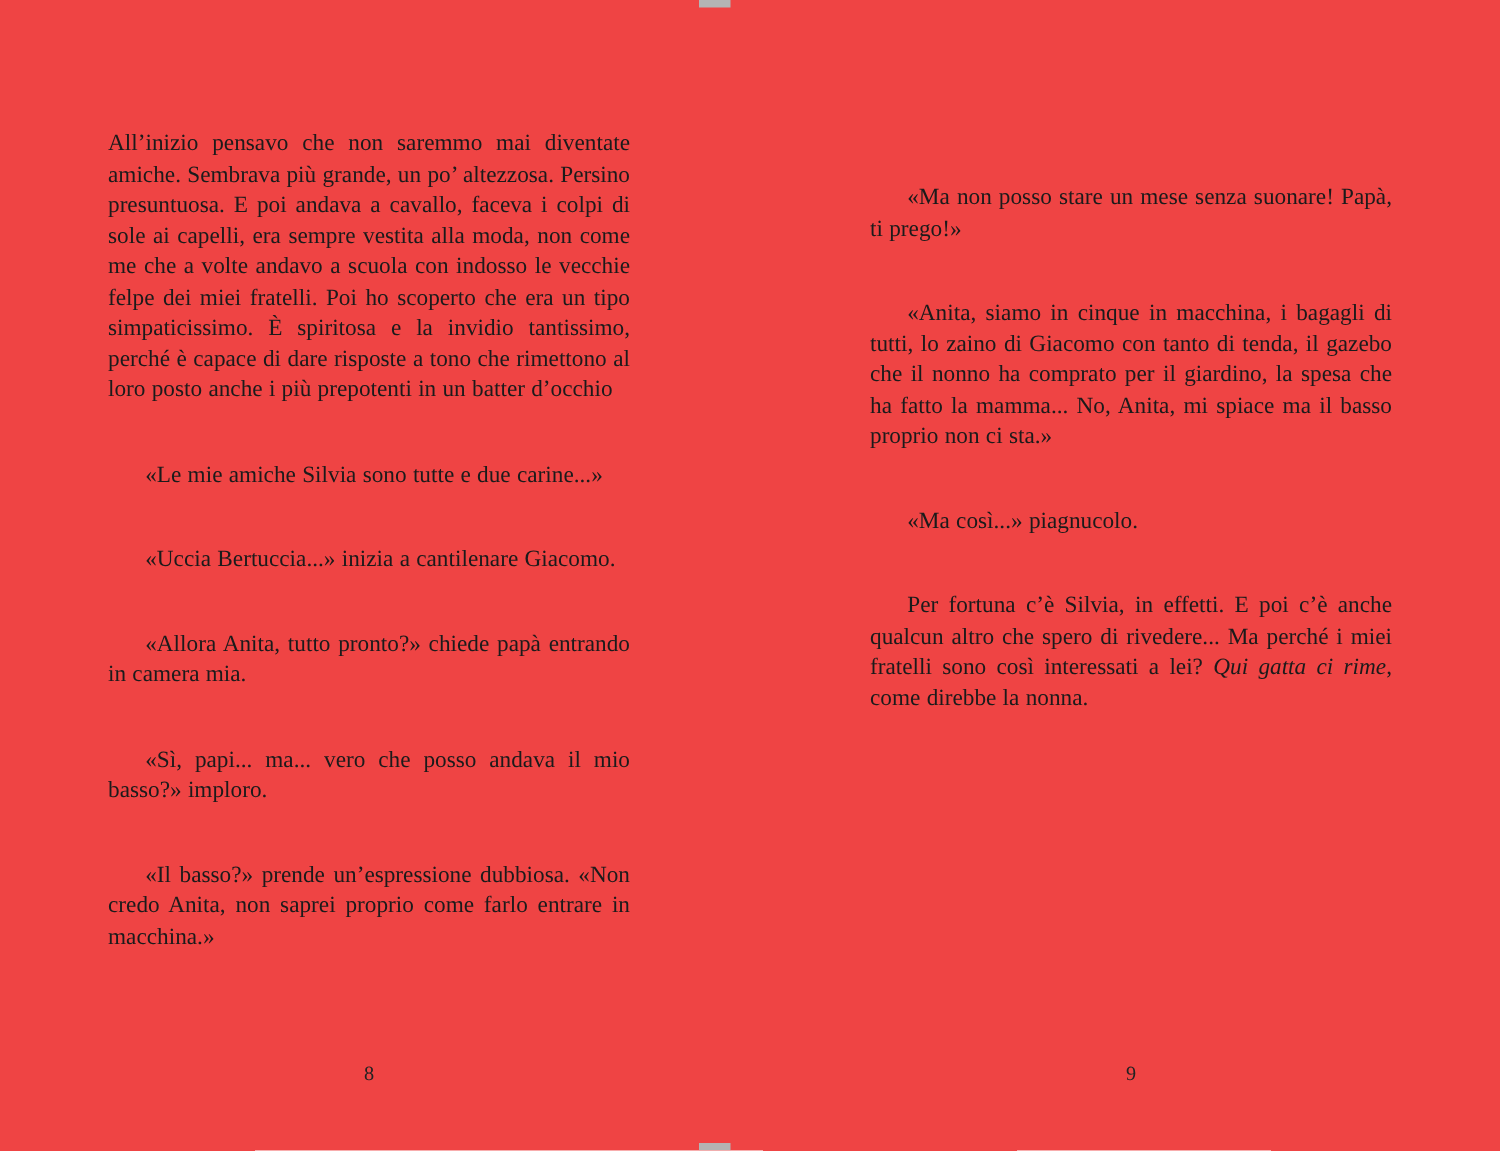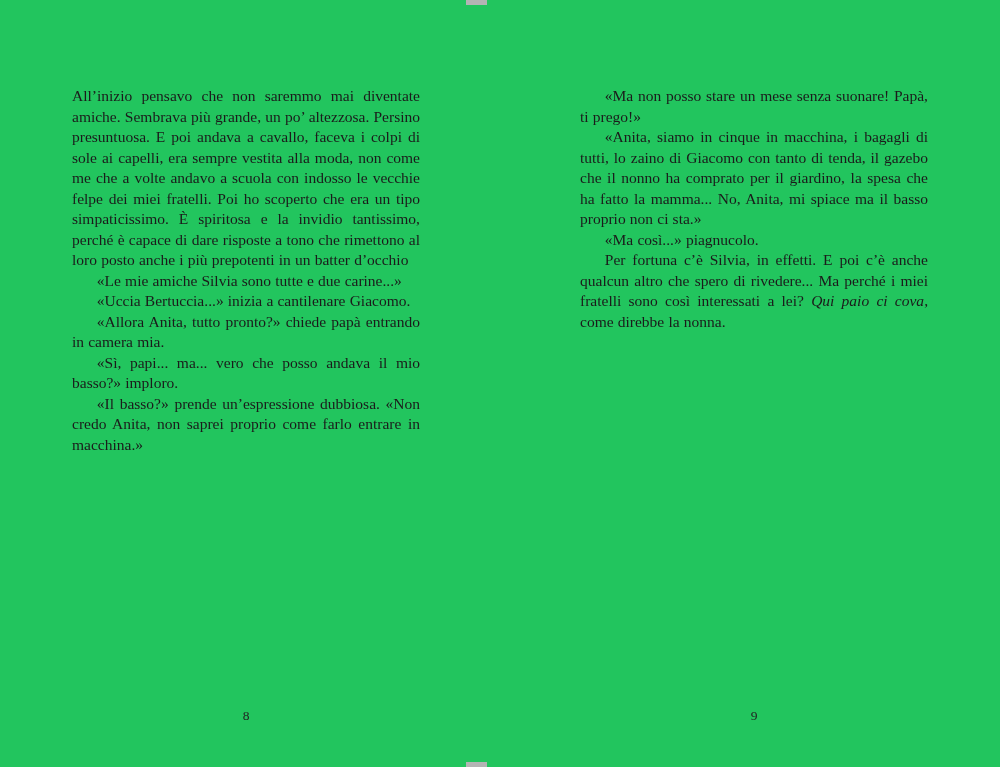--- a/index.html
+++ b/index.html
@@ -4,21 +4,21 @@
 <style>
   html, body {
     margin: 0;
     padding: 0;
     background: #ffffff;
   }
   .spread {
     position: relative;
     width: 1000px;
     height: 767px;
-    background: #22c55e;
+    background: #ef4444;
     overflow: hidden;
     font-family: "Liberation Serif", "DejaVu Serif", serif;
     color: #1b1b1b;
   }
   .page-edge {
     position: absolute;
     left: 466px;
     width: 21px;
     height: 5px;
     background: #b4b4b4;
@@ -36,21 +36,21 @@
 
   .para {
     margin: 0;
     font-size: 15.5px;
     line-height: 20.5px;
     text-align: justify;
     hyphens: auto;
     -webkit-hyphens: auto;
     word-spacing: 0.02em;
   }
-  .para.indent { text-indent: 1.6em; }
+  .para.indent { text-indent: 1.6em; margin-top: 36px; }
   .italic { font-style: italic; }
 
   .page-number {
     position: absolute;
     top: 708px;
     width: 348px;
     text-align: center;
     font-size: 13.5px;
     color: #222222;
   }
@@ -70,21 +70,21 @@
       <p class="para indent" lang="it"><span>«Uccia Bertuccia...» inizia a cantilenare Giacomo.</span></p>
       <p class="para indent" lang="it"><span>«Allora Anita, tutto pronto?» chiede papà entrando in camera mia.</span></p>
       <p class="para indent" lang="it"><span>«Sì, papi... ma... vero che posso andava il mio basso?» imploro.</span></p>
       <p class="para indent" lang="it"><span>«Il basso?» prende un’espressione dubbiosa. «Non credo Anita, non saprei proprio come farlo entrare in macchina.»</span></p>
     </div>
 
   <div class="text-column right">
       <p class="para indent" lang="it"><span>«Ma non posso stare un mese senza suonare! Papà, ti prego!»</span></p>
       <p class="para indent" lang="it"><span>«Anita, siamo in cinque in macchina, i bagagli di tutti, lo zaino di Giacomo con tanto di tenda, il gazebo che il nonno ha comprato per il giardino, la spesa che ha fatto la mamma... No, Anita, mi spiace ma il basso proprio non ci sta.»</span></p>
       <p class="para indent" lang="it"><span>«Ma così...» piagnucolo.</span></p>
-      <p class="para indent" lang="it"><span>Per fortuna c’è Silvia, in effetti. E poi c’è anche qualcun altro che spero di rivedere... Ma perché i miei fratelli sono così interessati a lei? </span><span class="italic">Qui paio ci cova</span><span>, come direbbe la nonna.</span></p>
+      <p class="para indent" lang="it"><span>Per fortuna c’è Silvia, in effetti. E poi c’è anche qualcun altro che spero di rivedere... Ma perché i miei fratelli sono così interessati a lei? </span><span class="italic">Qui gatta ci rime</span><span>, come direbbe la nonna.</span></p>
     </div>
 
   <div class="page-number left">8</div>
 
   <div class="page-number right">9</div>
 
   <div class="page-edge bottom"></div>
 
 </div>
 

